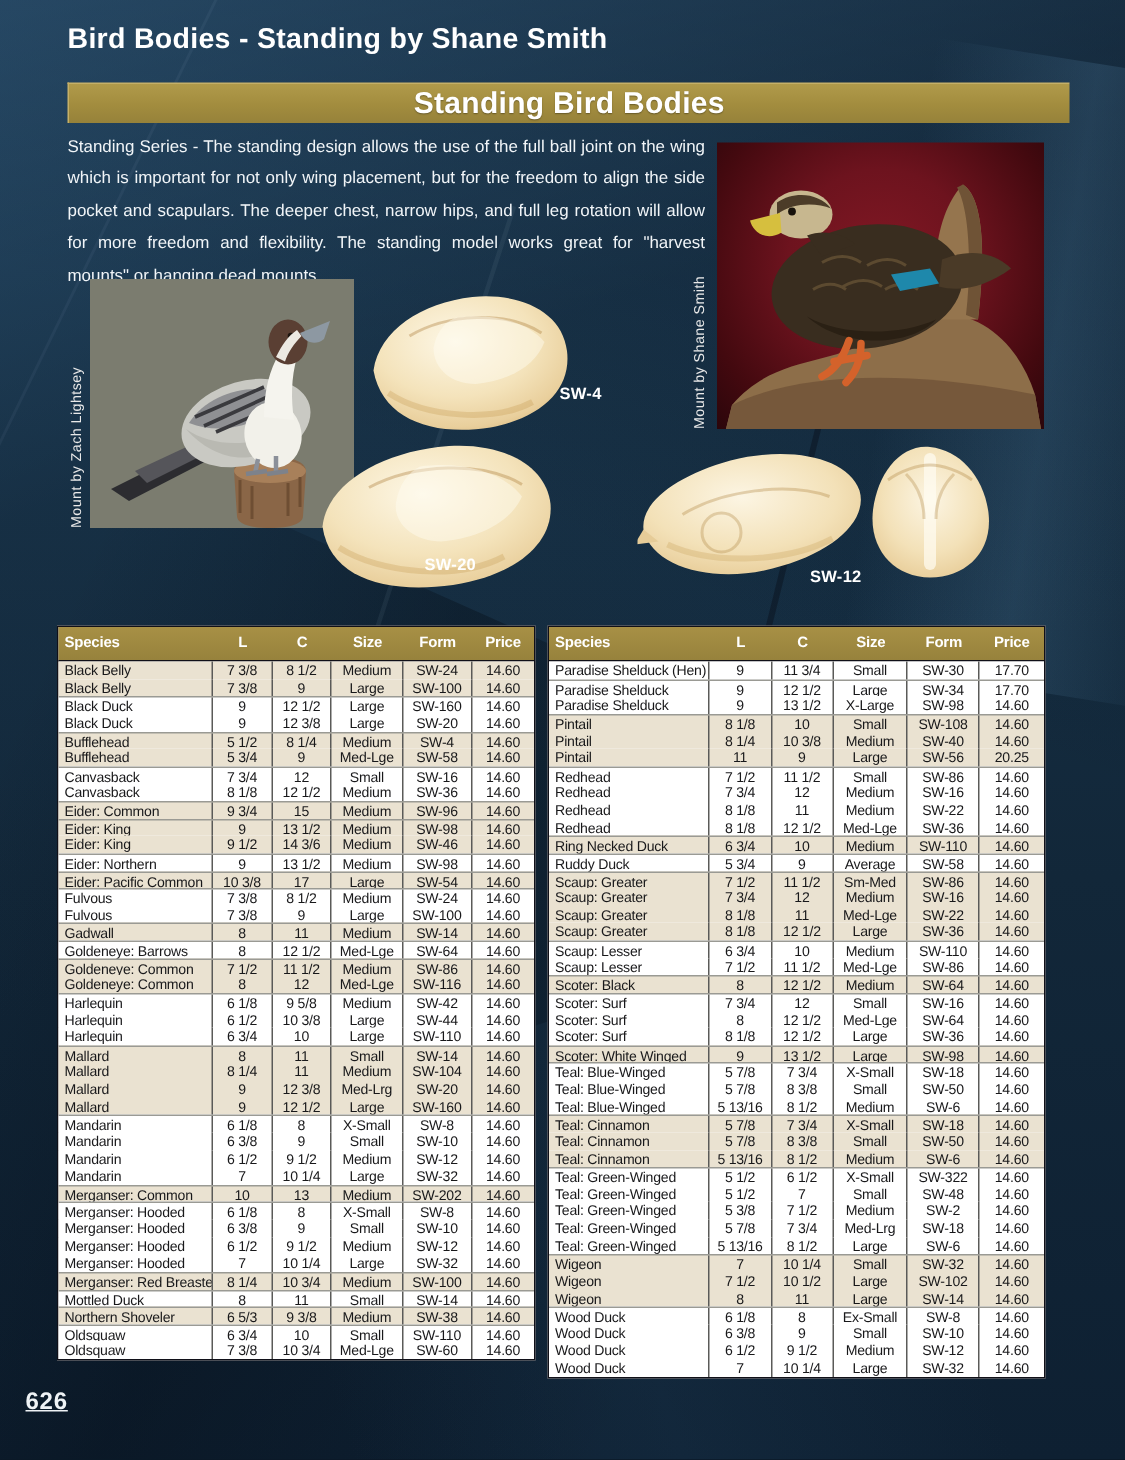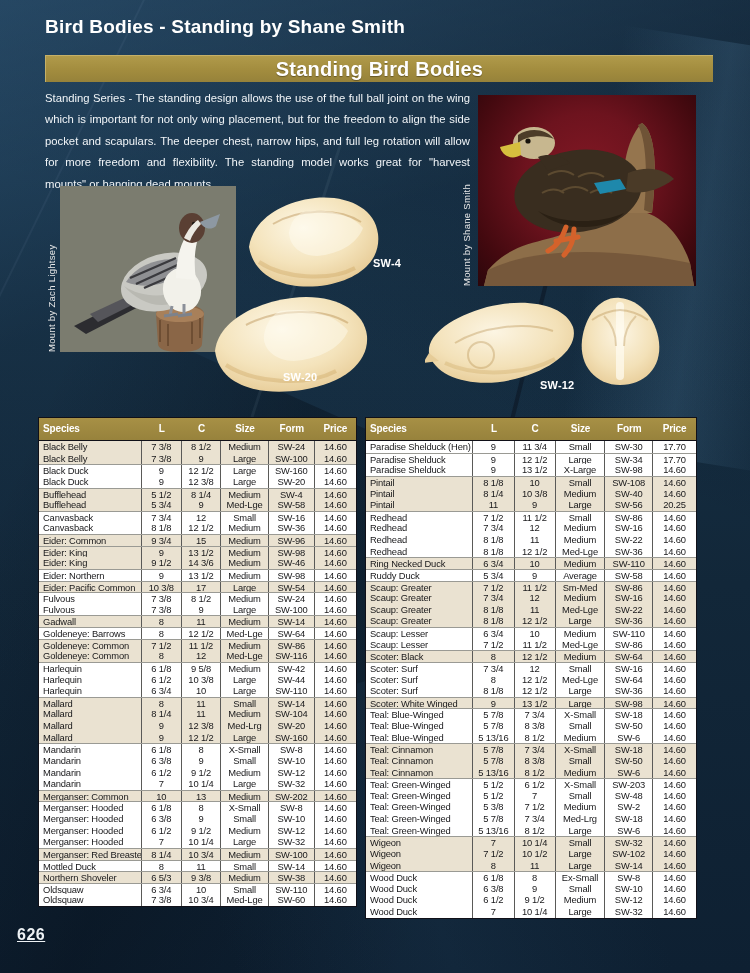--- a/index.html
+++ b/index.html
@@ -769,21 +769,21 @@
         <span class="tcell c2">8 1/2</span>
         <span class="tcell c3">Medium</span>
         <span class="tcell c4">SW-6</span>
         <span class="tcell c5">14.60</span>
       </div>
       <div class="trow tbody-row plain group-start">
         <span class="tcell c0">Teal: Green-Winged</span>
         <span class="tcell c1">5 1/2</span>
         <span class="tcell c2">6 1/2</span>
         <span class="tcell c3">X-Small</span>
-        <span class="tcell c4">SW-203</span>
+        <span class="tcell c4">SW-322</span>
         <span class="tcell c5">14.60</span>
       </div>
       <div class="trow tbody-row plain">
         <span class="tcell c0">Teal: Green-Winged</span>
         <span class="tcell c1">5 1/2</span>
         <span class="tcell c2">7</span>
         <span class="tcell c3">Small</span>
         <span class="tcell c4">SW-48</span>
         <span class="tcell c5">14.60</span>
       </div>

